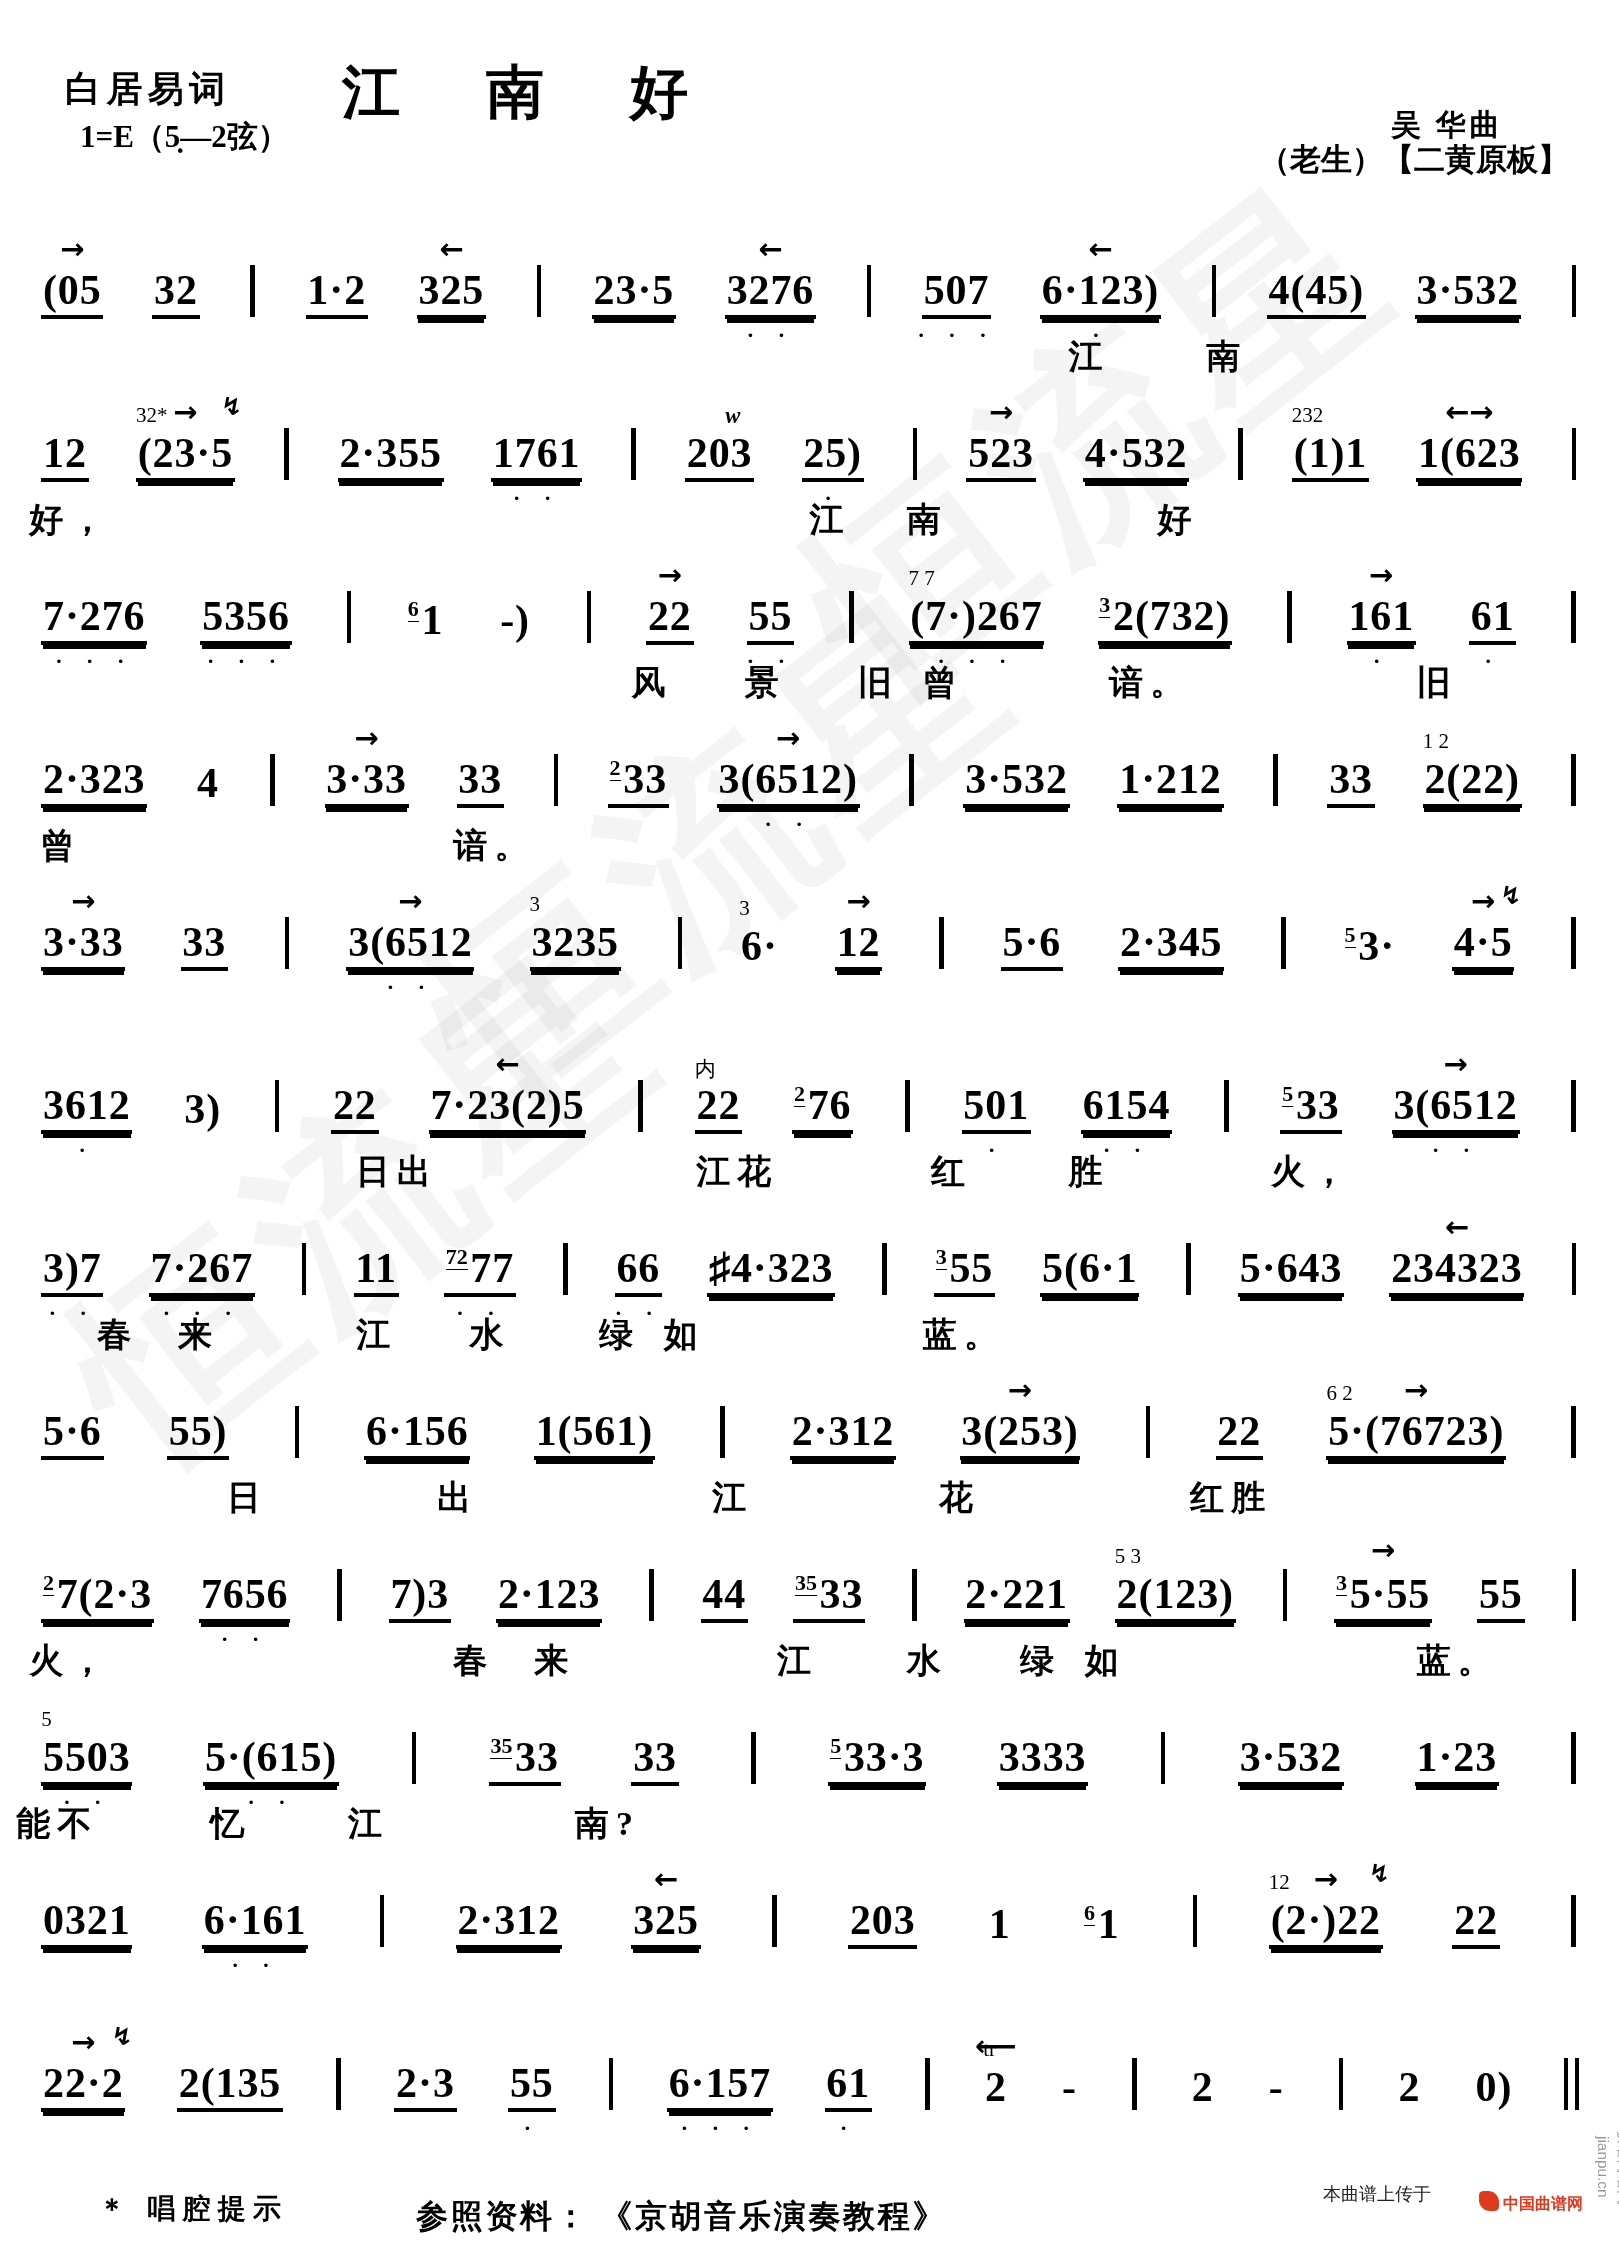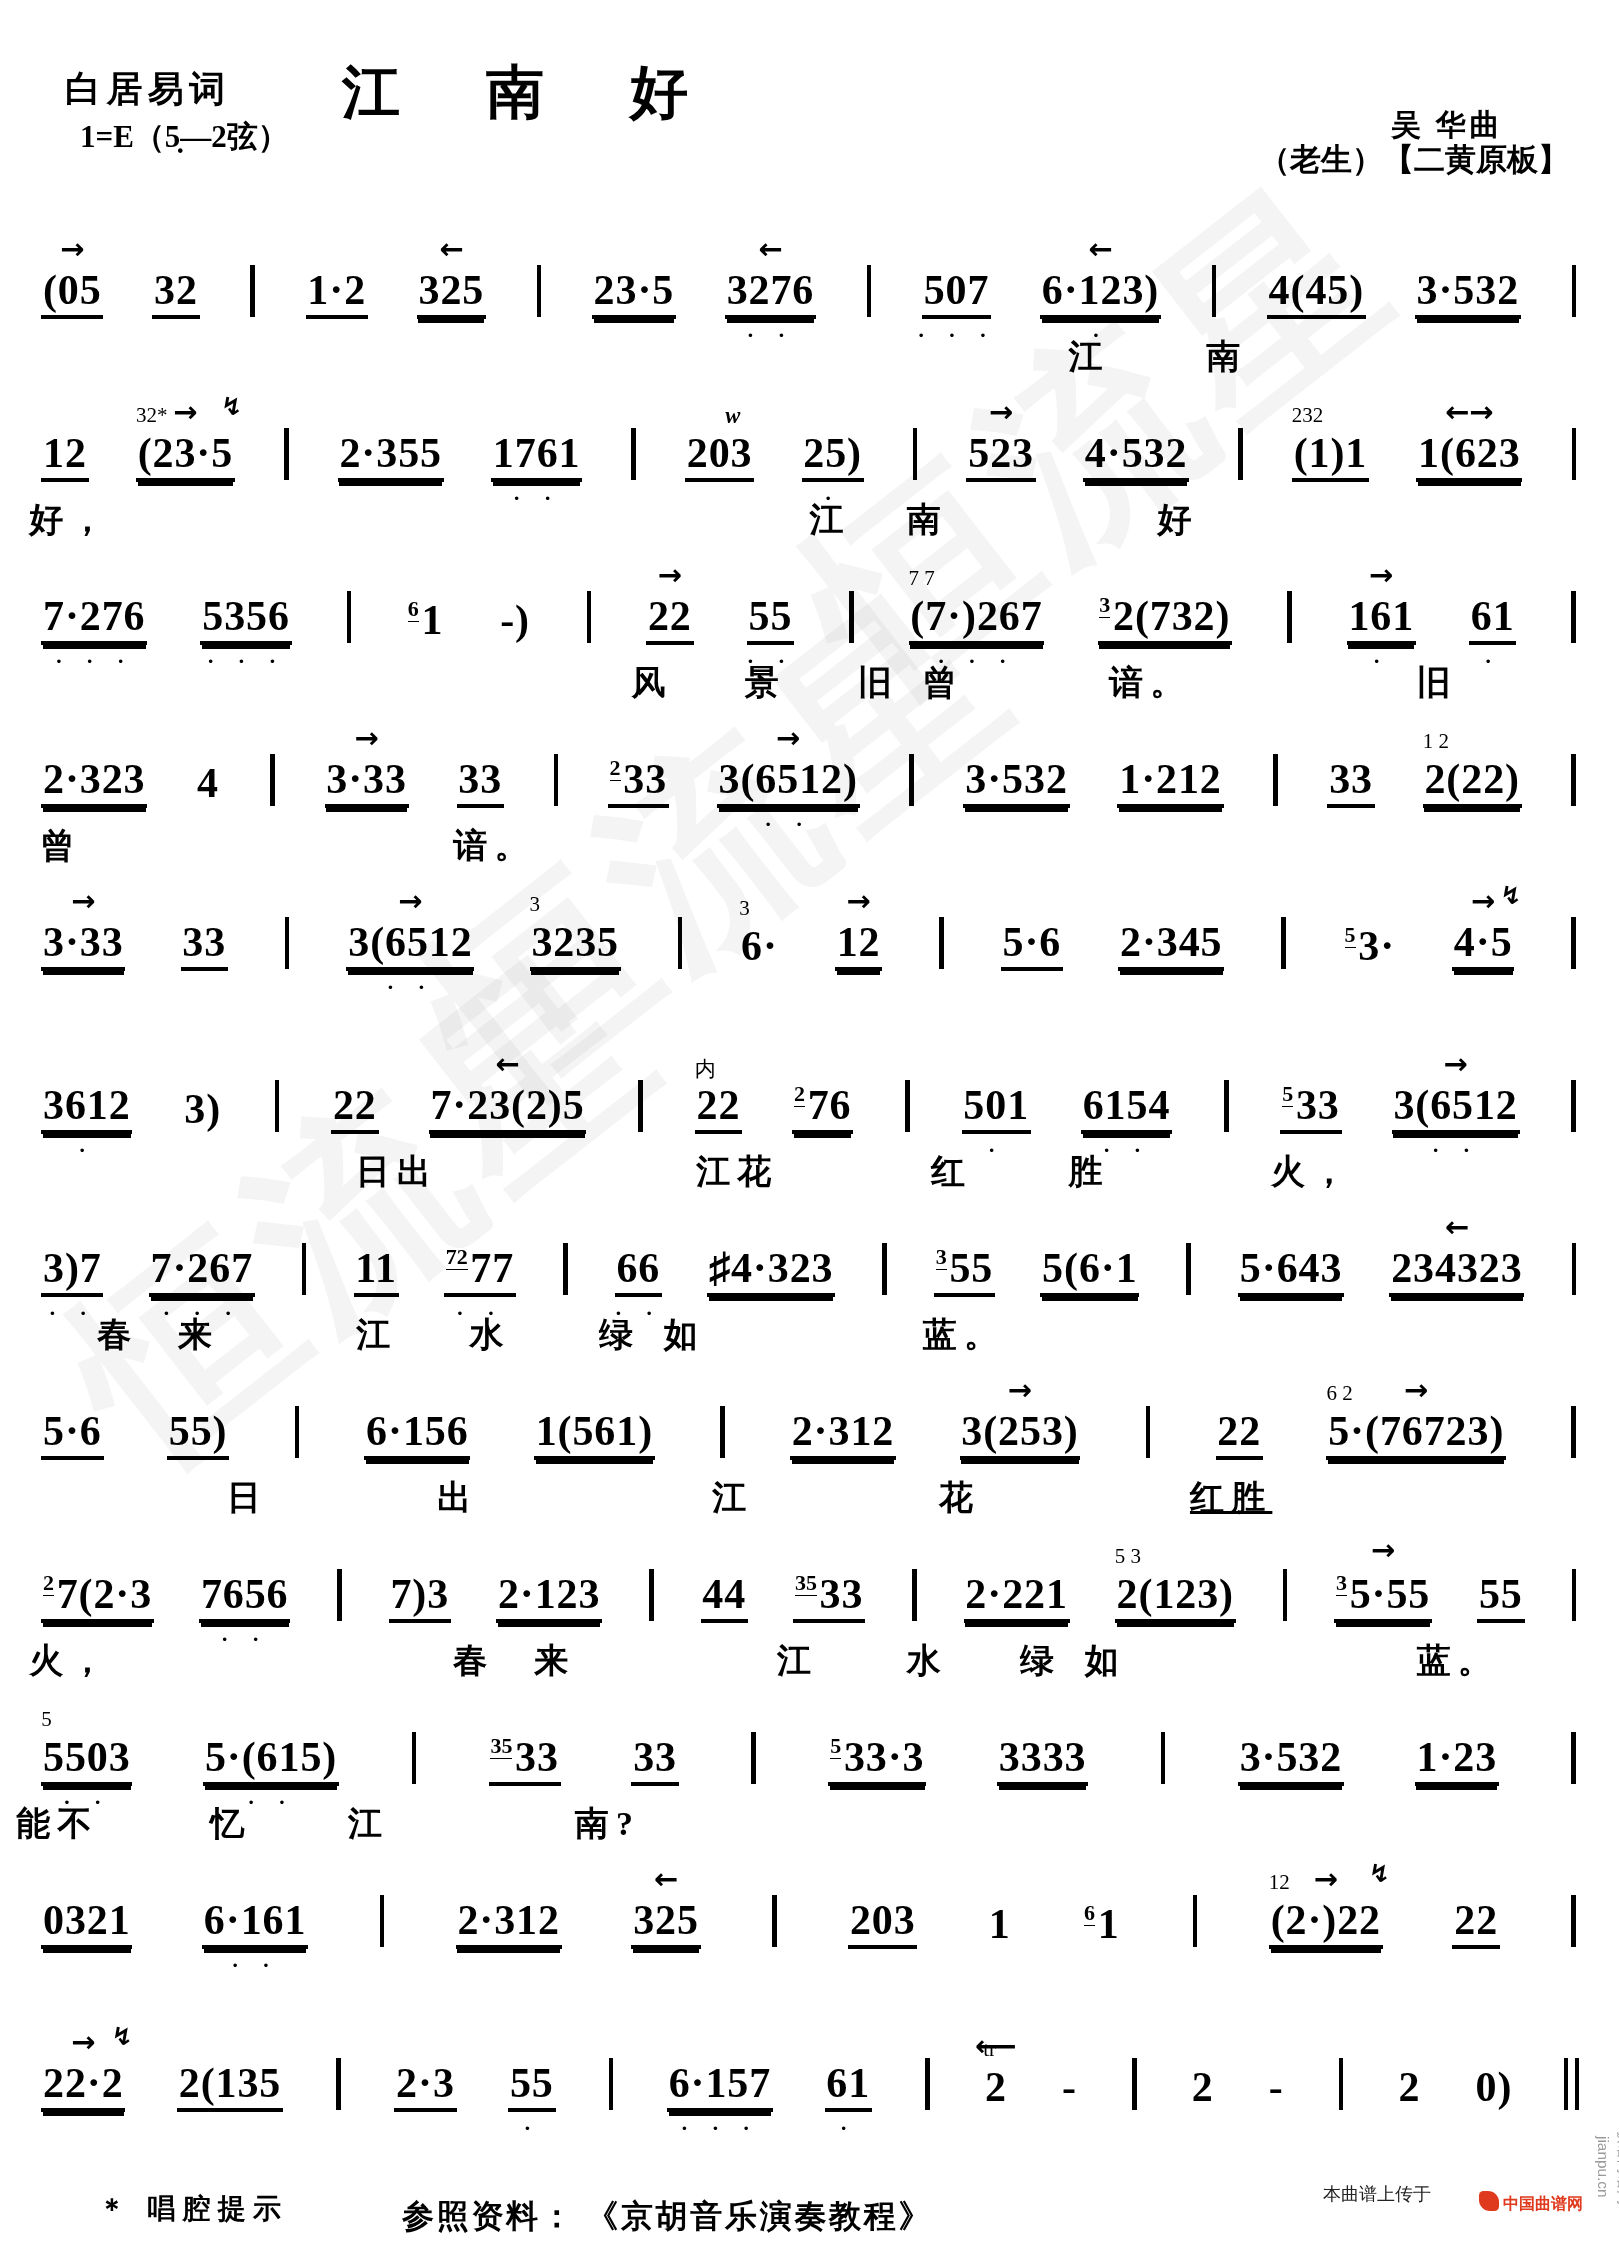--- a/index.html
+++ b/index.html
@@ -34,21 +34,21 @@
   .zap{position:absolute;top:-38px;right:-7.2px;font-size:25px;font-weight:700;
        font-family:"DejaVu Sans",sans-serif;line-height:1;}
   .mord{position:absolute;top:-27px;left:58%;font-size:22.6px;font-weight:700;font-style:italic;line-height:1;}
   .grace{font-size:22px;font-weight:700;vertical-align:18px;margin-right:2.7px;border-bottom:1.8px solid #000;}
   .bar{width:4.5px;height:52px;background:#000;display:inline-block;margin:0 9px 1.8px;}
   .endbar{width:15.4px;height:52px;border-left:4.5px solid #000;border-right:4.5px solid #000;
           box-sizing:border-box;display:inline-block;margin:0 5.4px 1.8px;}
   .lyric{position:absolute;top:112px;font-size:34px;font-weight:700;letter-spacing:7.2px;white-space:nowrap;}
   
   .fnote{position:absolute;left:98px;bottom:34px;font-size:28px;font-weight:700;letter-spacing:7.2px;}
-  .fref{position:absolute;left:402px;bottom:23.5px;font-size:32px;font-weight:700;letter-spacing:2.7px;text-align:right;}
+  .fref{position:absolute;left:416px;bottom:23.5px;font-size:32px;font-weight:700;letter-spacing:2.7px;text-align:right;}
   .fupload{position:absolute;right:188px;bottom:56px;font-size:18px;color:#222;}
   .fsite{position:absolute;right:36px;bottom:47px;font-size:16px;font-weight:700;color:#e03a1e;}
   .fsite .blob{display:inline-block;width:20px;height:20px;background:#e03a1e;border-radius:4.5px 11px 4.5px 11px;
                margin-right:3.6px;vertical-align:-1.8px;}
   .fside{position:absolute;right:-33px;bottom:74px;transform:rotate(90deg);color:#9a9a9a;
          font-size:15.4px;line-height:1.35;text-align:center;font-family:"Liberation Sans",sans-serif;}
 </style>
 </head>
 <body>
 
@@ -236,21 +236,21 @@
           <span class="grp u2"><span class="ntext">3(253)</span><span class="arr">→</span></span>
           <span class="bar"></span>
           <span class="grp u1"><span class="ntext">22</span></span>
           <span class="grp u2"><span class="ntext">5·(76723)</span><span class="sup">6 2</span><span class="arr">→</span></span>
           <span class="bar"></span>
         </div>
         <span class="lyric" style="left: 14%;">日</span>
         <span class="lyric" style="left: 27%;">出</span>
         <span class="lyric" style="left: 44%;">江</span>
         <span class="lyric" style="left: 58%;">花</span>
-        <span class="lyric" style="left: 73.5%; text-decoration: underline;">红胜</span>
+        <span class="lyric" style="left: 73.5%;">红胜</span>
       </div>
       <div class="mline">
         <div class="notes">
           <span class="grp u2"><span class="grace">2</span><span class="ntext">7(2·3</span></span>
           <span class="grp u2"><span class="ntext">7656</span><span class="dots">· ·</span></span>
           <span class="bar"></span>
           <span class="grp u1"><span class="ntext">7)3</span></span>
           <span class="grp u2"><span class="ntext">2·123</span></span>
           <span class="bar"></span>
           <span class="grp u1"><span class="ntext">44</span></span>

